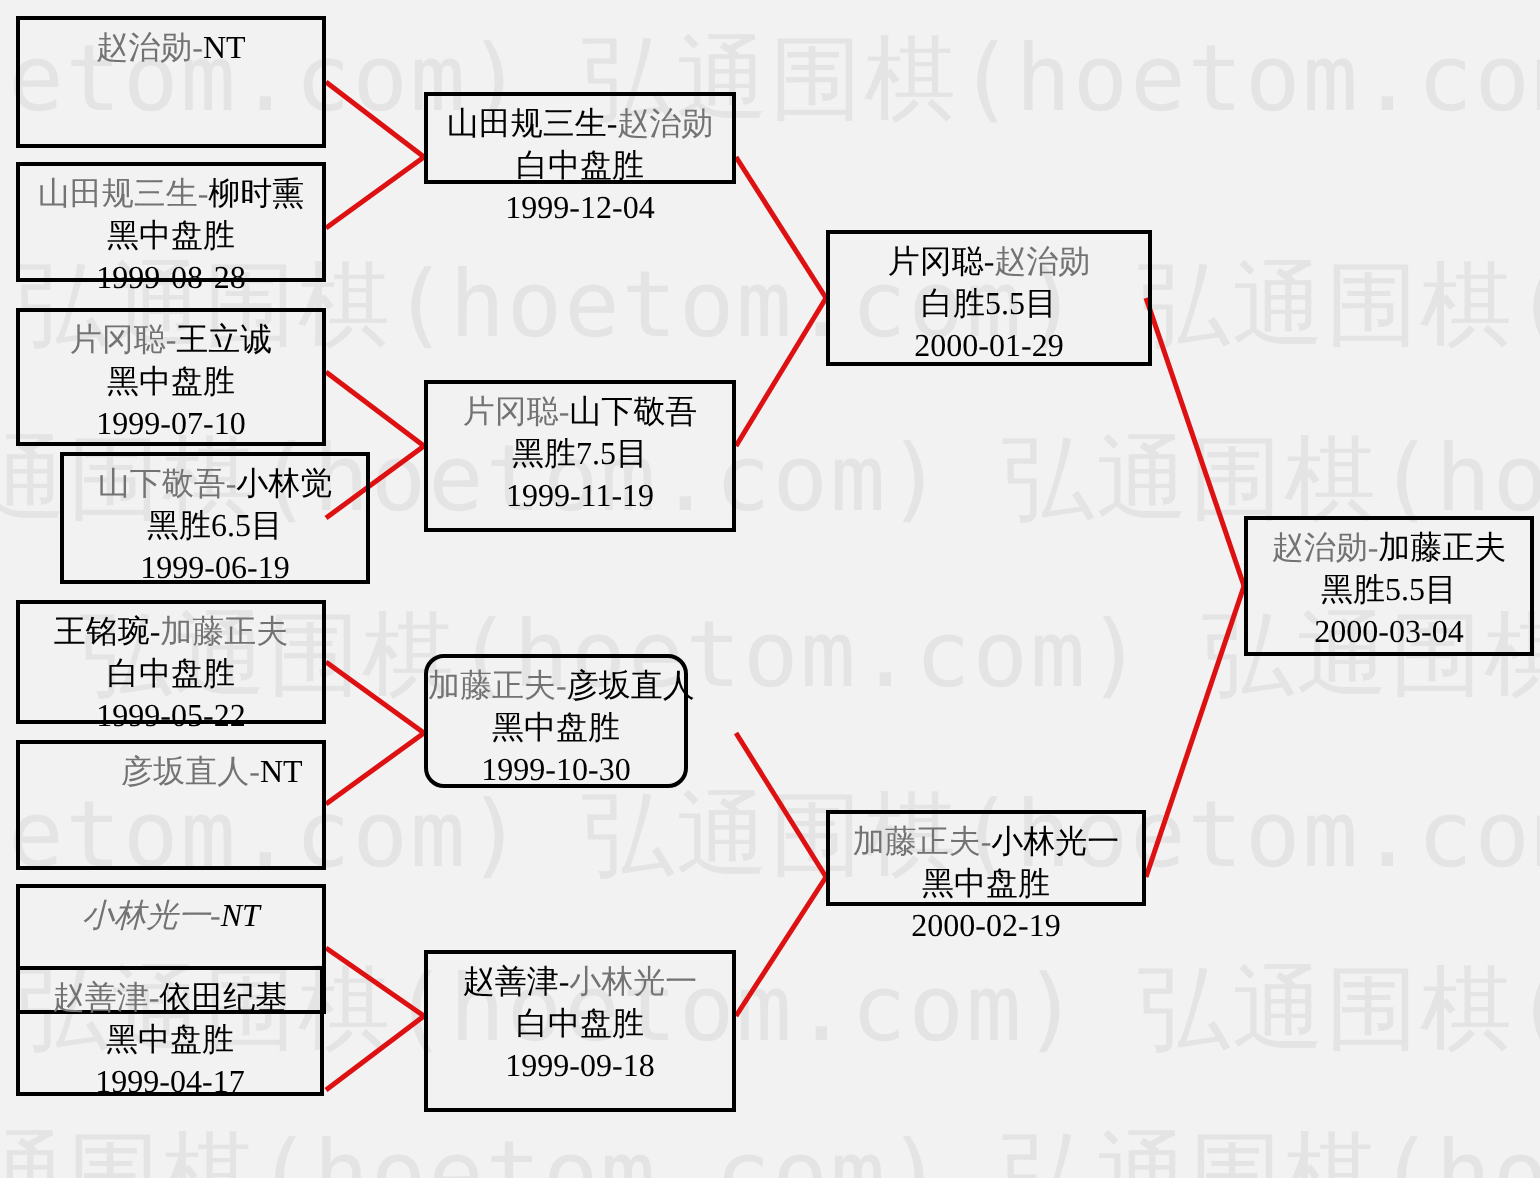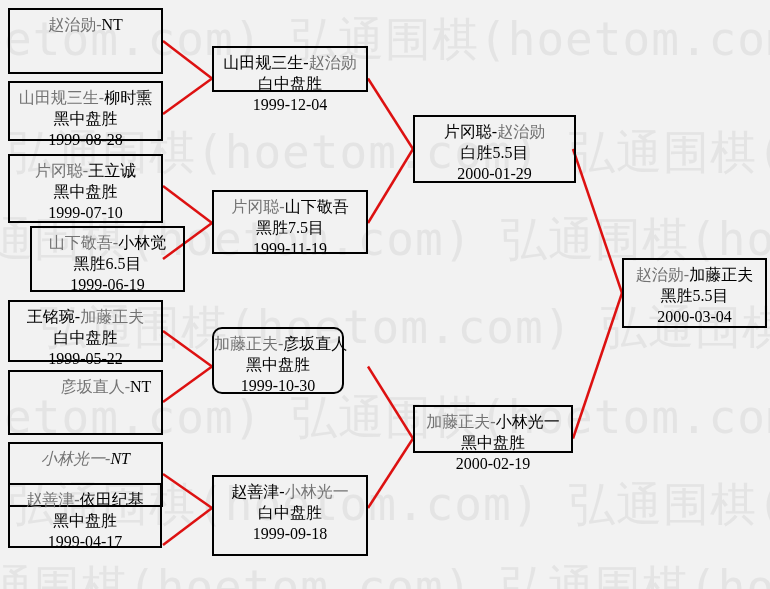--- a/index.html
+++ b/index.html
@@ -26,21 +26,21 @@
   #r1m0{left:8px;top:8px;width:155px;height:66px;}
   #r1m1{left:8px;top:81px;width:155px;height:60px;}
   #r1m2{left:8px;top:154px;width:155px;height:69px;}
   #r1m3{left:8px;top:226px;width:155px;height:66px;margin-left:22px;}
   #r1m4{left:8px;top:300px;width:155px;height:62px;}
   #r1m5{left:8px;top:370px;width:155px;height:65px;padding-left:41px;}
   #r1m6{left:8px;top:442px;width:155px;height:65px;font-style:italic;}
   #r1m7{left:8px;top:483px;width:154px;height:65px;}
   
   #r2m0{left:212px;top:46px;width:156px;height:46px;}
-  #r2m1{left:212px;top:190px;width:156px;height:64px;}
+  #r2m1{left:212px;top:190px;width:156px;height:76px;}
   #r2m2{left:212px;top:327px;width:132px;height:67px;border-radius:10px;}
   #r2m3{left:212px;top:475px;width:156px;height:81px;}
   
   #r3m0{left:413px;top:115px;width:163px;height:68px;}
   #r3m1{left:413px;top:405px;width:160px;height:48px;}
   
   #r4m0{left:622px;top:258px;width:145px;height:70px;}
 </style>
 </head>
 <body>

